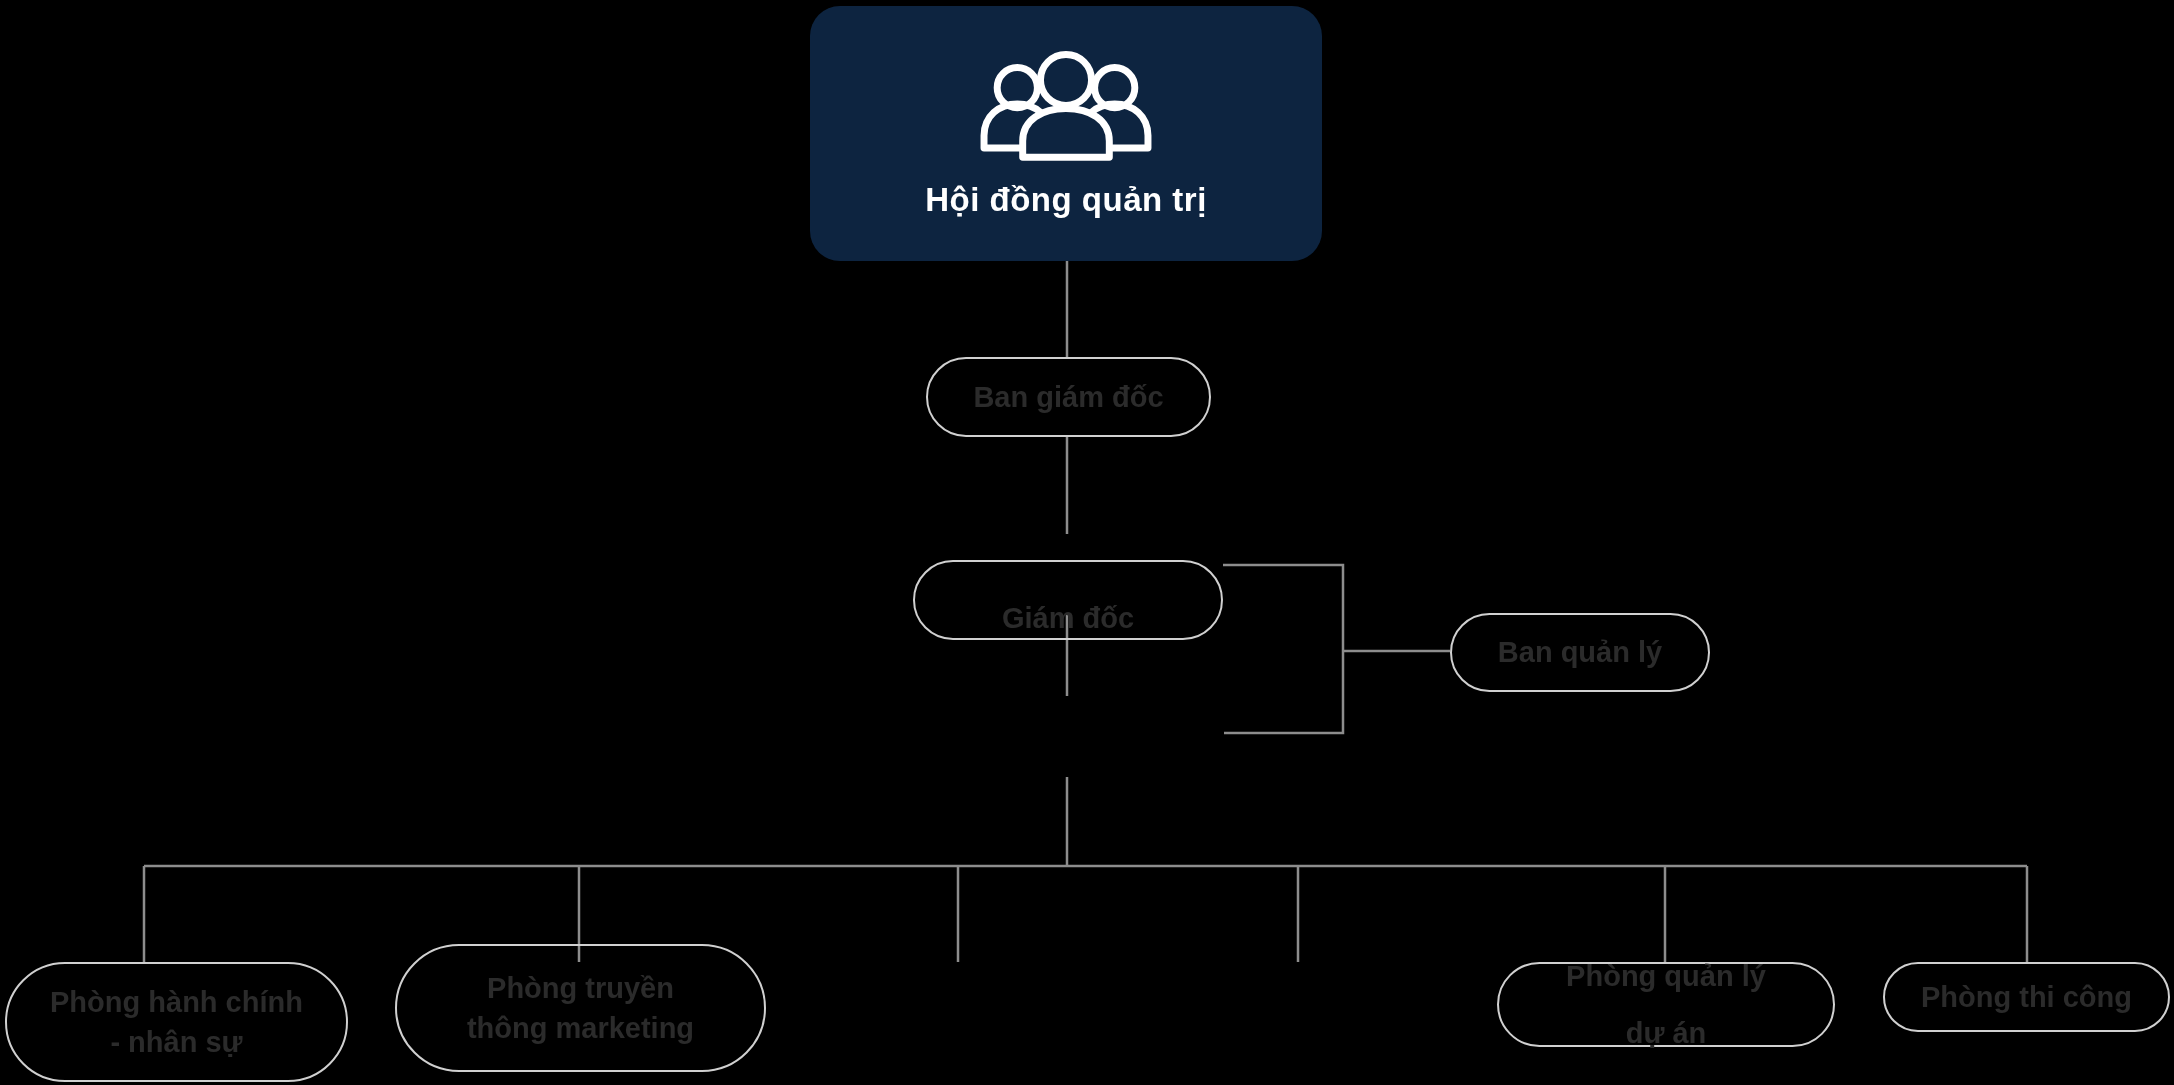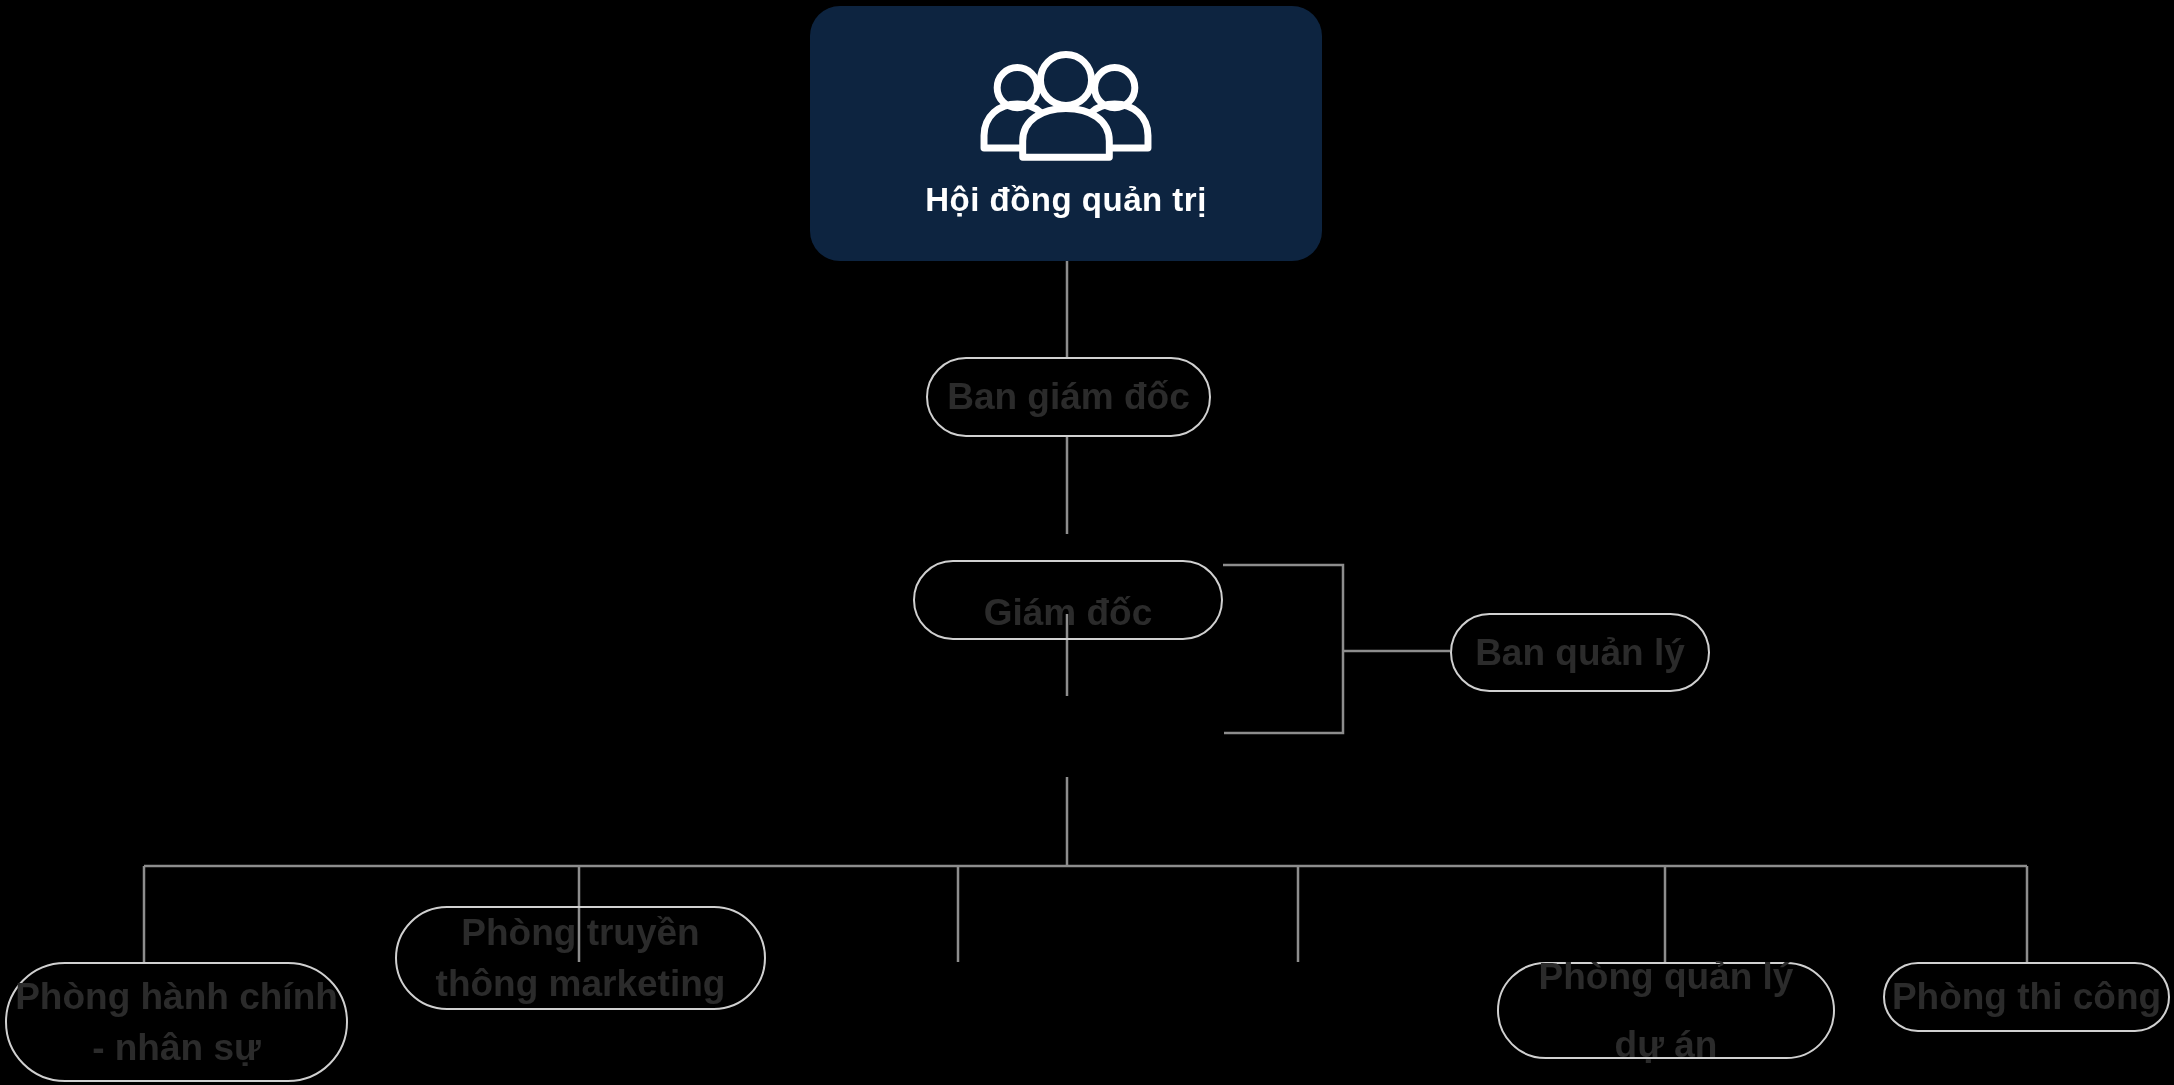--- a/index.html
+++ b/index.html
@@ -15,21 +15,21 @@
     position:relative;width:2174px;height:1085px;background:var(--bg);
     font-family:"Liberation Sans",sans-serif;overflow:hidden;
   }
   .connectors{position:absolute;left:0;top:0;width:2174px;height:1085px;}
   .connectors path{stroke:var(--connector);stroke-width:2.5;fill:none;}
   .node{
     position:absolute;box-sizing:border-box;
     border:2.5px solid var(--node-border);border-radius:999px;
     display:flex;flex-direction:column;align-items:center;justify-content:center;
     text-align:center;color:var(--node-text);font-weight:bold;
-    font-size:37px;line-height:1.38;
+    font-size:29px;line-height:1.38;
   }
   .root-box{
     position:absolute;box-sizing:border-box;border-radius:30px;
     background:var(--root-bg);color:var(--root-text);
     display:flex;flex-direction:column;align-items:center;justify-content:center;
   }
   .root-label{font-weight:bold;font-size:33px;margin-top:16px;letter-spacing:.5px;text-align:right;}
   .icon-people{display:block;}
   .icon-people .outline{fill:none;stroke:#ffffff;stroke-width:9;stroke-linejoin:round;}
   .icon-people .front{fill:var(--root-bg);stroke:#ffffff;stroke-width:9;stroke-linejoin:round;}
@@ -81,28 +81,28 @@
   <div class="node" style="left:1450px;top:613px;width:260px;height:79px;">
     <span>Ban quản lý</span>
   </div>
 
 
   <div class="node" style="left:5px;top:962px;width:343px;height:120px;text-align:right;">
     <span>Phòng hành chính</span>
     <span>- nhân sự</span>
   </div>
 
-  <div class="node" style="left:395px;top:906px;width:371px;height:104px;">
+  <div class="node" style="left:395px;top:944px;width:371px;height:128px;">
     <span>Phòng truyền</span>
     <span>thông marketing</span>
   </div>
 
 
 
-  <div class="node" style="left:1497px;top:962px;width:338px;height:97px;gap:16px;">
+  <div class="node" style="left:1497px;top:962px;width:338px;height:85px;gap:16px;">
     <span>Phòng quản lý</span>
     <span>dự án</span>
   </div>
 
   <div class="node" style="left:1883px;top:962px;width:287px;height:70px;">
     <span>Phòng thi công</span>
   </div>
 
 </div>
 

